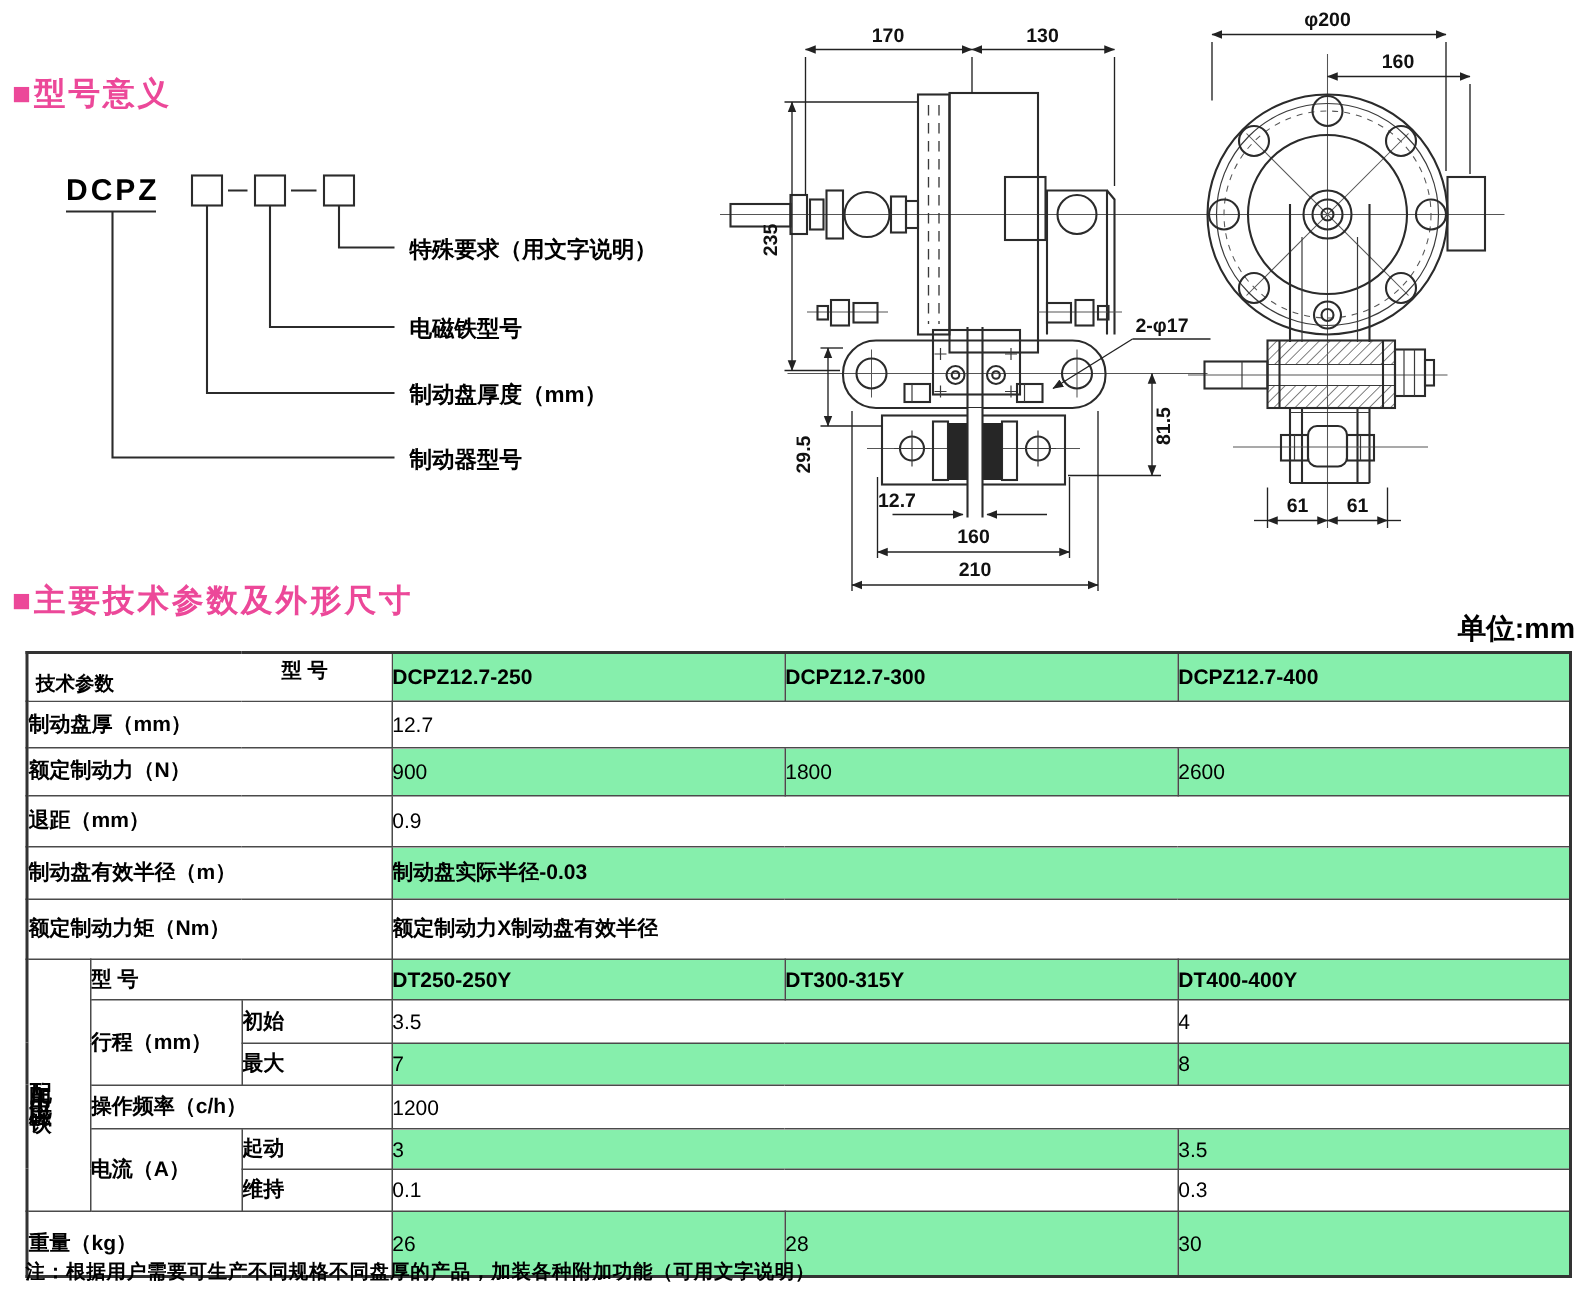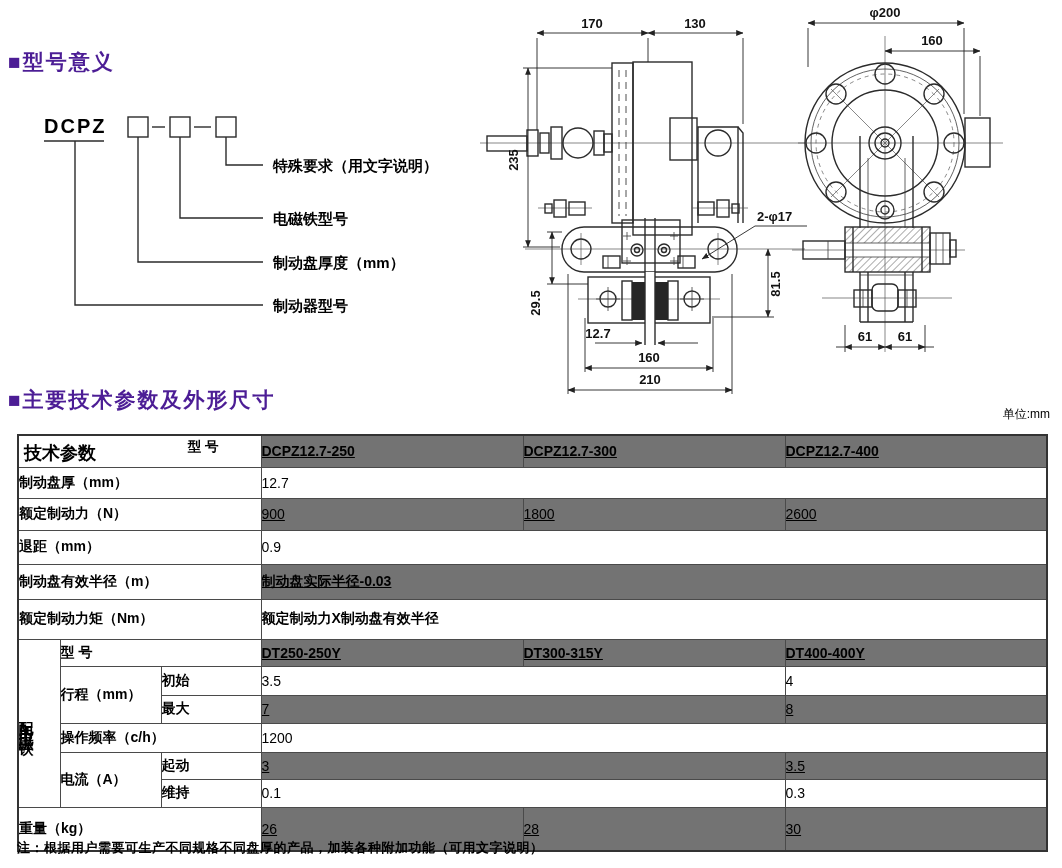--- a/index.html
+++ b/index.html
@@ -1,35 +1,35 @@
 <!DOCTYPE html>
 <html><head>
 <meta charset="utf-8">
 <style>
   html,body{margin:0;padding:0;background:#fff;}
   body{width:1062px;height:868px;position:relative;overflow:hidden;
        font-family:"Liberation Sans","DejaVu Sans",sans-serif;color:#000;}
   .abs{position:absolute;}
-  .sec-title{font-size:21px;font-weight:bold;letter-spacing:2px;color:#4c1d95;}
+  .sec-title{font-size:21px;font-weight:bold;letter-spacing:2px;color:#ec4899;}
   #sec1{left:8px;top:48px;}
   #sec2{left:8px;top:386px;font-family:Liberation Mono, monospace;}
-  #unit{right:12px;top:406px;font-size:12px;font-weight:normal;}
+  #unit{right:12px;top:406px;font-size:19px;font-weight:bold;}
   #note{left:17px;top:839px;font-size:13px;font-weight:bold;letter-spacing:.5px;}
   
   #spec-table{position:absolute;left:17px;top:434px;width:1029px;
               border-collapse:collapse;table-layout:fixed;border:2px solid #333;}
   #spec-table td{border:1.5px solid #4a4a4a;text-align:left;vertical-align:middle;
                  font-size:14px;padding:0;background:#fff;overflow:hidden;}
-  #spec-table td.g{background:#737373;text-decoration:underline;}
+  #spec-table td.g{background:#86efac;}
   #spec-table td.lbl{font-weight:bold;}
   #spec-table td.mdl{font-weight:bold;}
   td.corner{position:relative;
     background:linear-gradient(to bottom right,#fff calc(50% - 1px),#4a4a4a calc(50% - 1px),#4a4a4a calc(50% + 1px),#fff calc(50% + 1px));}
   .corner-top{position:absolute;top:2px;right:42px;font-size:13.5px;font-weight:bold;}
-  .corner-bottom{position:absolute;bottom:2px;left:5px;font-size:18px;font-weight:bold;}
+  .corner-bottom{position:absolute;bottom:2px;left:5px;font-size:13px;font-weight:bold;}
   .vlabel{writing-mode:vertical-rl;text-orientation:upright;letter-spacing:5px;
           font-weight:bold;font-size:15px;line-height:1;display:inline-block;}
   
   svg text{font-family:"Liberation Sans","DejaVu Sans",sans-serif;}
   .o{fill:none;stroke:#2b2b2b;stroke-width:1.4;}
   .t{fill:none;stroke:#3a3a3a;stroke-width:.8;}
   .cl{fill:none;stroke:#555;stroke-width:.7;}
   .d{fill:none;stroke:#222;stroke-width:.9;}
   .dsh{fill:none;stroke:#3a3a3a;stroke-width:.9;stroke-dasharray:7 5;}
   .dimtxt{font-size:13px;font-weight:bold;fill:#111;}

